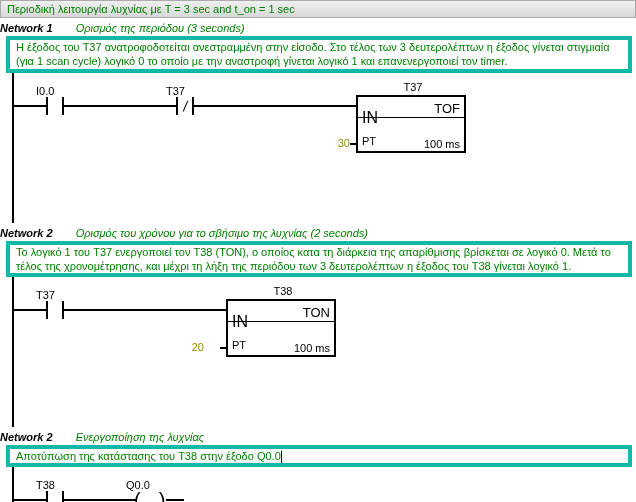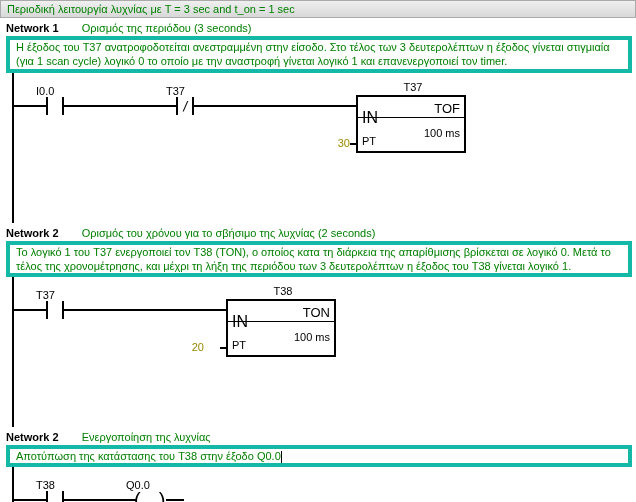--- a/index.html
+++ b/index.html
@@ -11,22 +11,23 @@
     color: #000;
   }
   .title-bar {
     background: linear-gradient(to bottom, #f0f0f0, #d8d8d8);
     border: 1px solid #aaa;
     padding: 2px 6px;
     color: #008000;
     font-size: 11px;
   }
   .network-header {
-    padding: 4px 6px 2px 6px;
-    font-size: 11px;
+    padding: 4px 6px 2px 0;
+    font-size: 11px;
+    font-style: italic;
   }
   .network-header .label {
     font-weight: bold;
     color: #000;
   }
   .network-header .title {
     color: #008000;
     margin-left: 20px;
   }
   .comment-box {
@@ -120,21 +121,21 @@
   }
   .timer-pt {
     position: absolute;
     left: 4px;
     bottom: 4px;
     font-size: 11px;
   }
   .timer-base {
     position: absolute;
     right: 4px;
-    bottom: 12px;
+    bottom: 1px;
     font-size: 11px;
     text-align: right;
   }
   .timer-preset {
     position: absolute;
     font-size: 11px;
     color: #998800;
     text-align: right;
     width: 30px;
   }

